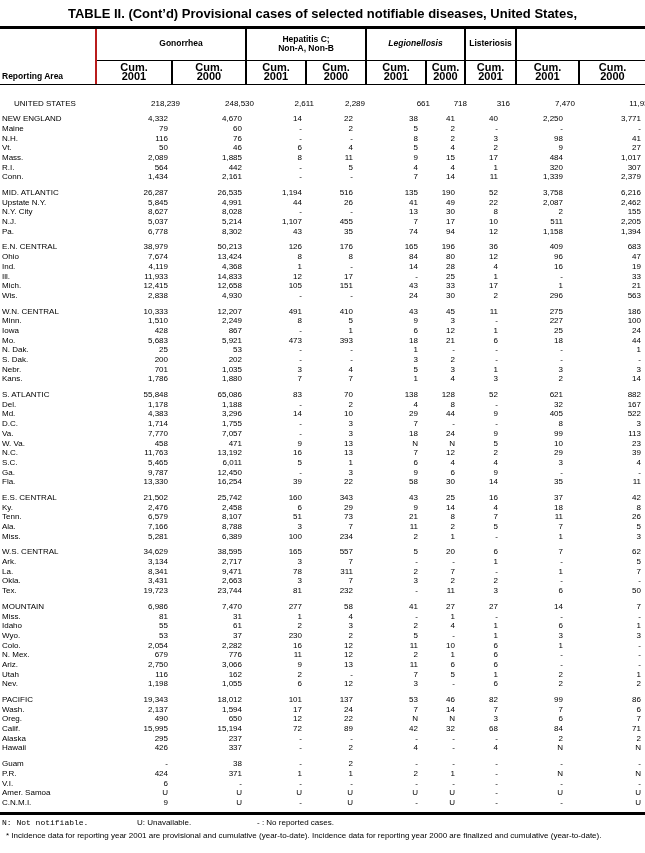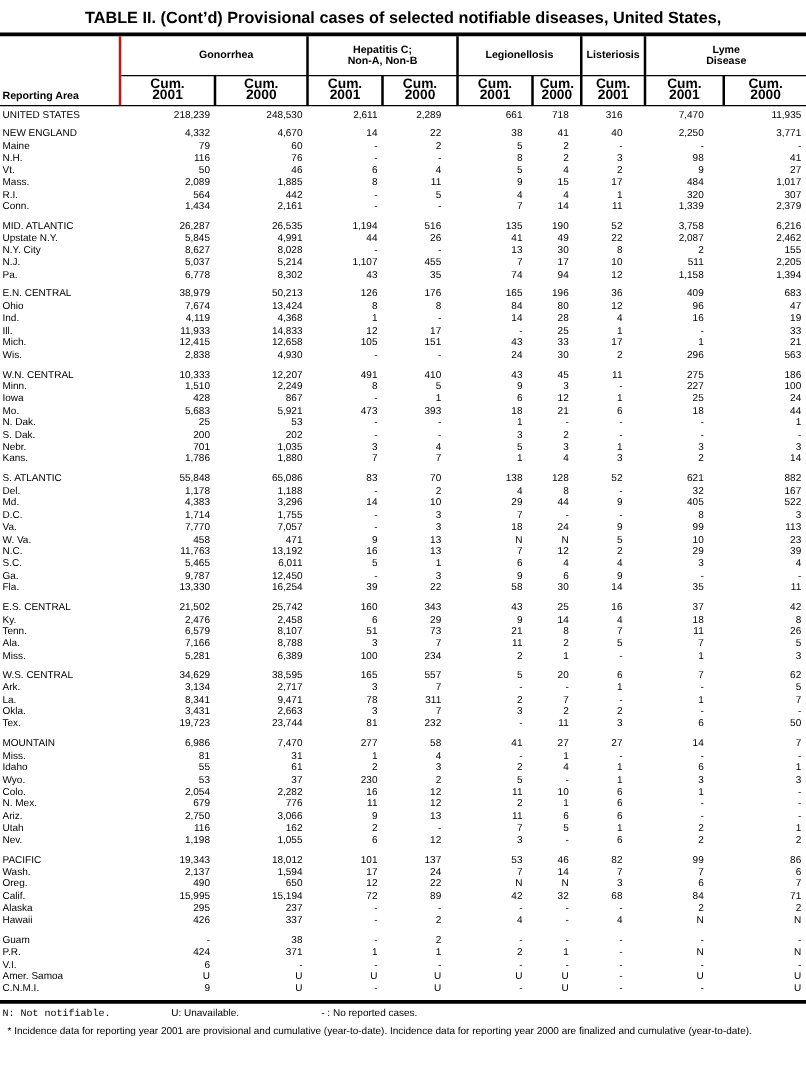--- a/index.html
+++ b/index.html
@@ -31,35 +31,35 @@
   }
   .h-group {
     grid-row:1;
     display:flex; align-items:center; justify-content:center;
     text-align:center; font-weight:bold; font-size:8.5px; line-height:9.5px;
     white-space:pre-line;
     border-right:2px solid #000;
   }
   .hg-gon  { grid-column:2 / 4;margin-left:20px; }
   .hg-hep  { grid-column:4 / 6; }
-  .hg-leg  { grid-column:6 / 8; }
+  .hg-leg  { grid-column:6 / 8;font-style:italic; }
   .hg-list { grid-column:8 / 9; }
   .hg-lyme { grid-column:9 / 11; border-right:none; }
   .h-sub {
     grid-row:2;
     border-top:1.5px solid #000;
     border-right:2px solid #000;
     display:flex; flex-direction:column; justify-content:center;
     text-align:center; font-weight:bold; font-size:11px; line-height:9px;
     white-space:pre-line;
   }
   .h-sub.last { border-right:none; }
   
   .section { margin-top:6px; }
-  .section.first { margin-top:2px; }
+  .section.first { margin-top:14px;padding-left:12px; }
   .row { display:grid;
     grid-template-columns:97px 76px 74px 60px 60px 60px 39px 51px 63px 65px;
     height:9.7px; line-height:9.7px; font-size:8px;
   }
   .row .area { padding-left:2px; white-space:nowrap; overflow:hidden; }
   .row .v { text-align:right; white-space:nowrap; }
   .c1 { padding-right:5px; }  .c2 { padding-right:5px; }
   .c3 { padding-right:5px; }  .c4 { padding-right:14px; }
   .c5 { padding-right:9px; }  .c6 { padding-right:11px; }
   .c7 { padding-right:19px; } .c8 { padding-right:17px; }
@@ -80,22 +80,20 @@
 
 <div class="table-wrap">
 
   <div class="grid thead">
     <div class="h-area">Reporting Area</div>
     <div class="h-group hg-gon">Gonorrhea</div>
     <div class="h-group hg-hep">Hepatitis C;
 Non-A, Non-B</div>
     <div class="h-group hg-leg">Legionellosis</div>
     <div class="h-group hg-list">Listeriosis</div>
-    <div class="h-group hg-lyme">Lyme
-Disease</div>
     <div class="h-sub" style="grid-column:2">Cum.
 2001</div>
     <div class="h-sub" style="grid-column:3">Cum.
 2000</div>
     <div class="h-sub" style="grid-column:4">Cum.
 2001</div>
     <div class="h-sub" style="grid-column:5">Cum.
 2000</div>
     <div class="h-sub" style="grid-column:6">Cum.
 2001</div>

